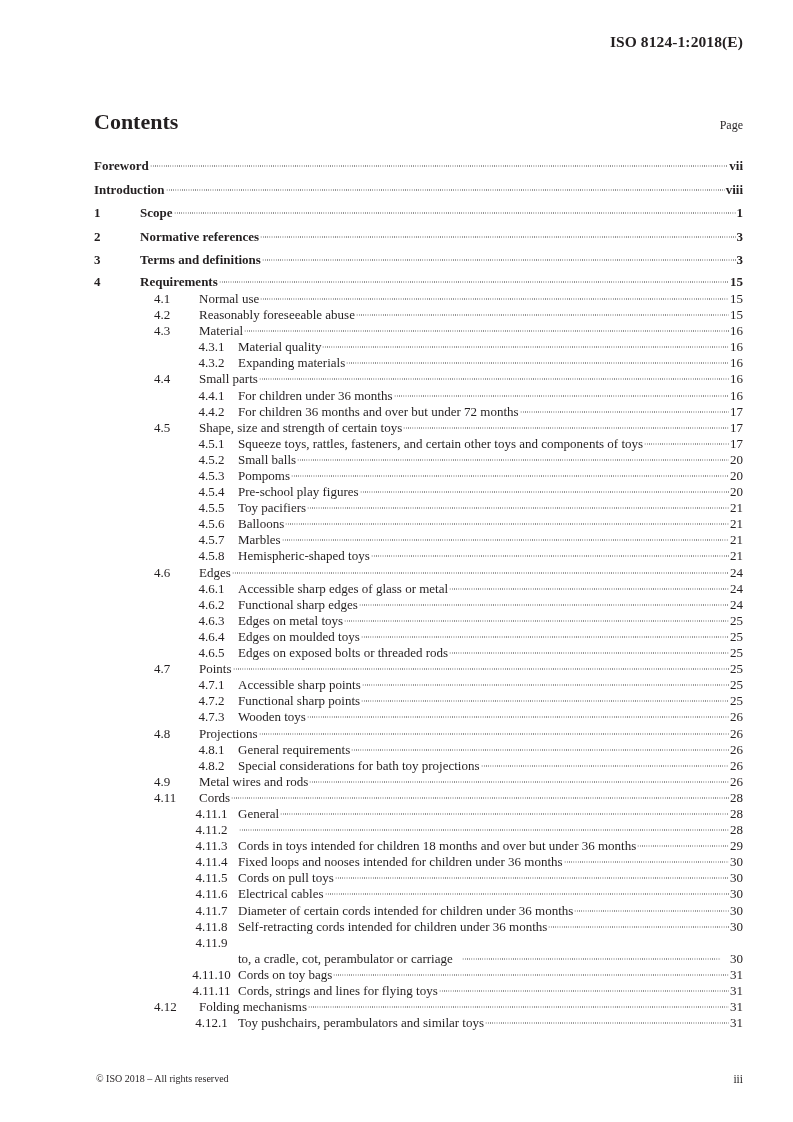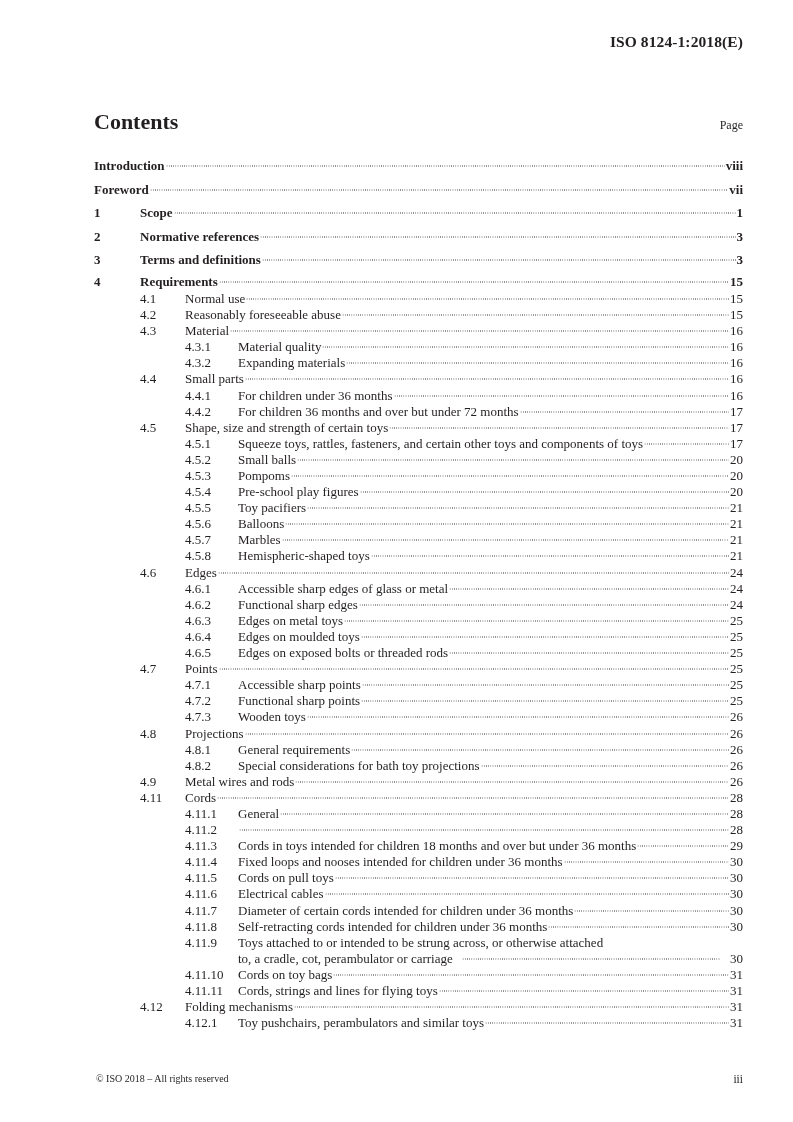--- a/index.html
+++ b/index.html
@@ -7,48 +7,48 @@
          font-family: "Liberation Serif", "DejaVu Serif", serif; color: #231f20; }
   .header { position: absolute; top: 33px; right: 50px; font-weight: bold; font-size: 15.5px; letter-spacing: 0.1px; }
   .title { position: absolute; left: 94px; top: 109px; font-size: 22px; font-weight: bold; }
   .page-label { position: absolute; right: 50px; top: 118px; font-size: 12px; }
   .toc { position: absolute; left: 94px; top: 154px; width: 649px; }
   .row { position: relative; display: flex; align-items: baseline; font-size: 13px; height: 16.1px; line-height: 16.1px; white-space: nowrap; }
   .row.top { font-weight: bold; height: 23.6px; line-height: 23.6px; font-size: 13px; }
   .row.top.req { height: 19px; line-height: 19px; }
   .num { flex: none; }
   .lvl1 .num { width: 46px; }
-  .lvl2 .num { margin-left: 46px; width: 45px; font-family: Liberation Serif, serif; }
-  .lvl3 .num { margin-left: 91px; width: 53px; }
+  .lvl2 .num { margin-left: 60px; width: 45px; font-family: Liberation Serif, serif; }
+  .lvl3 .num { margin-left: 91px; width: 53px; text-align: center; }
   .ttl { flex: none; }
   .dots { flex: 1 1 auto; overflow: hidden; margin: 0 1px; position: relative; top: -3px; height: 4px;
           background-image: radial-gradient(circle, #555 0.45px, transparent 0.6px);
           background-size: 2.2px 2px; background-repeat: repeat-x; background-position: left bottom; }
   .pg { flex: none; text-align: right; }
   .cont { padding-left: 144px; gap: 8px; }
   .footer-left { position: absolute; left: 96px; top: 1073px; font-size: 10px; }
   .footer-right { position: absolute; right: 50px; top: 1073px; font-size: 11.5px; }
 </style>
 </head>
 <body>
 
 <div class="header">ISO 8124-1:2018(E)</div>
 <div class="title">Contents</div>
 <div class="page-label">Page</div>
 
 <div class="toc" id="toc">
     <div class="row top lvl1">
+      <span class="ttl">Foreword</span>
+      <span class="dots"></span>
+      <span class="pg">vii</span>
+    </div>
+    <div class="row top lvl1">
       <span class="ttl">Introduction</span>
       <span class="dots"></span>
       <span class="pg">viii</span>
-    </div>
-    <div class="row top lvl1">
-      <span class="ttl">Foreword</span>
-      <span class="dots"></span>
-      <span class="pg">vii</span>
     </div>
     <div class="row top lvl1">
       <span class="num">1</span>
       <span class="ttl">Scope</span>
       <span class="dots"></span>
       <span class="pg">1</span>
     </div>
     <div class="row top lvl1">
       <span class="num">2</span>
       <span class="ttl">Normative references</span>
@@ -301,21 +301,20 @@
       <span class="pg">30</span>
     </div>
     <div class="row lvl3">
       <span class="num">4.11.8</span>
       <span class="ttl">Self-retracting cords intended for children under 36 months</span>
       <span class="dots"></span>
       <span class="pg">30</span>
     </div>
     <div class="row lvl3">
       <span class="num">4.11.9</span>
-      <span class="ttl">Toys attached to or intended to be strung across, or otherwise attached</span>
     </div>
     <div class="row lvl3 cont">
       <span class="ttl">to, a cradle, cot, perambulator or carriage</span>
       <span class="dots"></span>
       <span class="pg">30</span>
     </div>
     <div class="row lvl3">
       <span class="num">4.11.10</span>
       <span class="ttl">Cords on toy bags</span>
       <span class="dots"></span>

